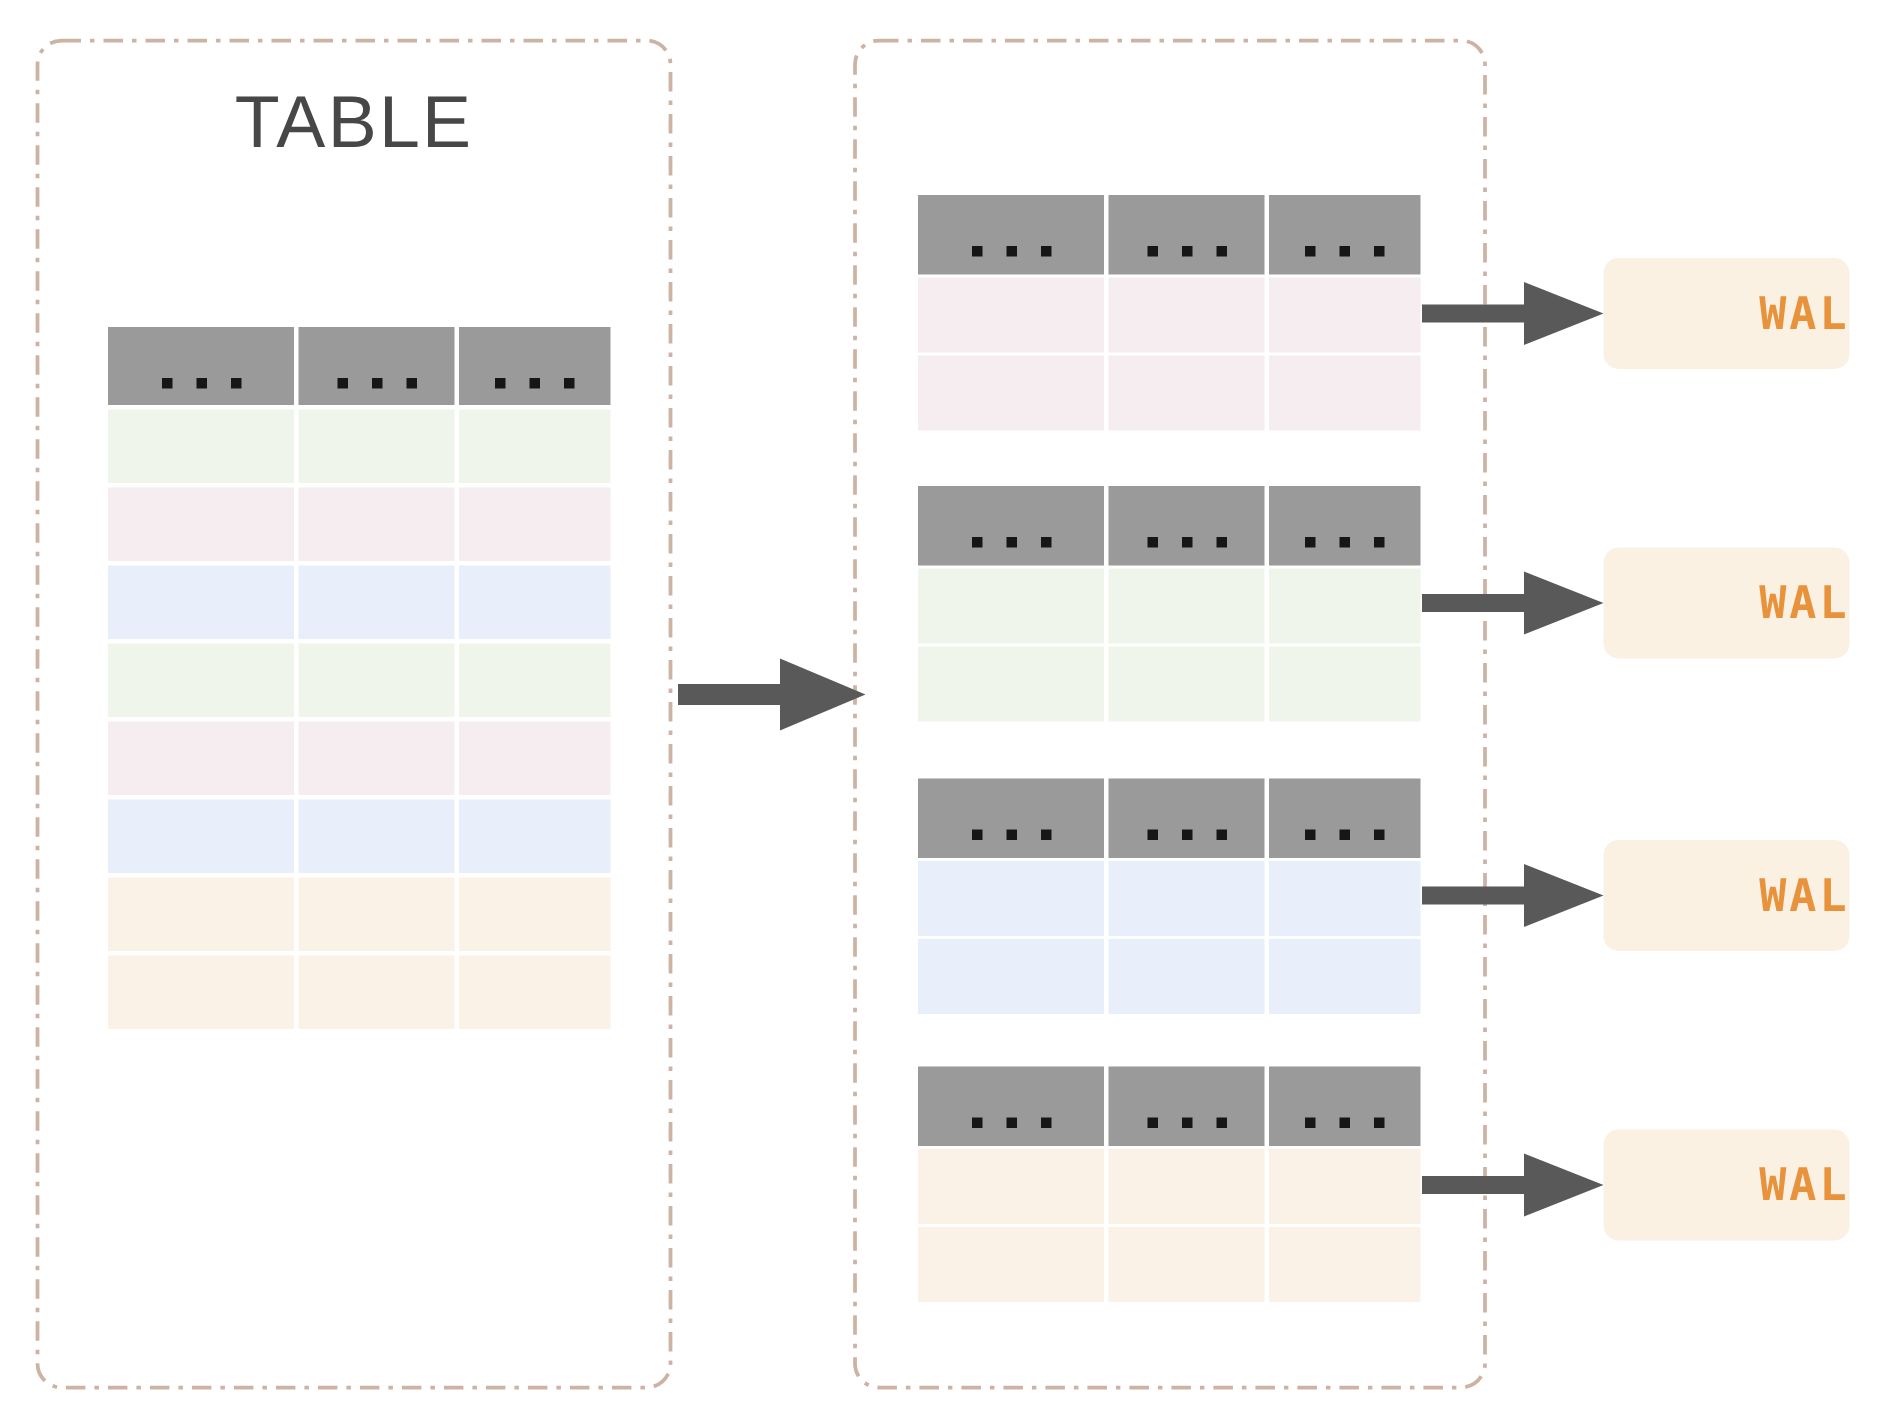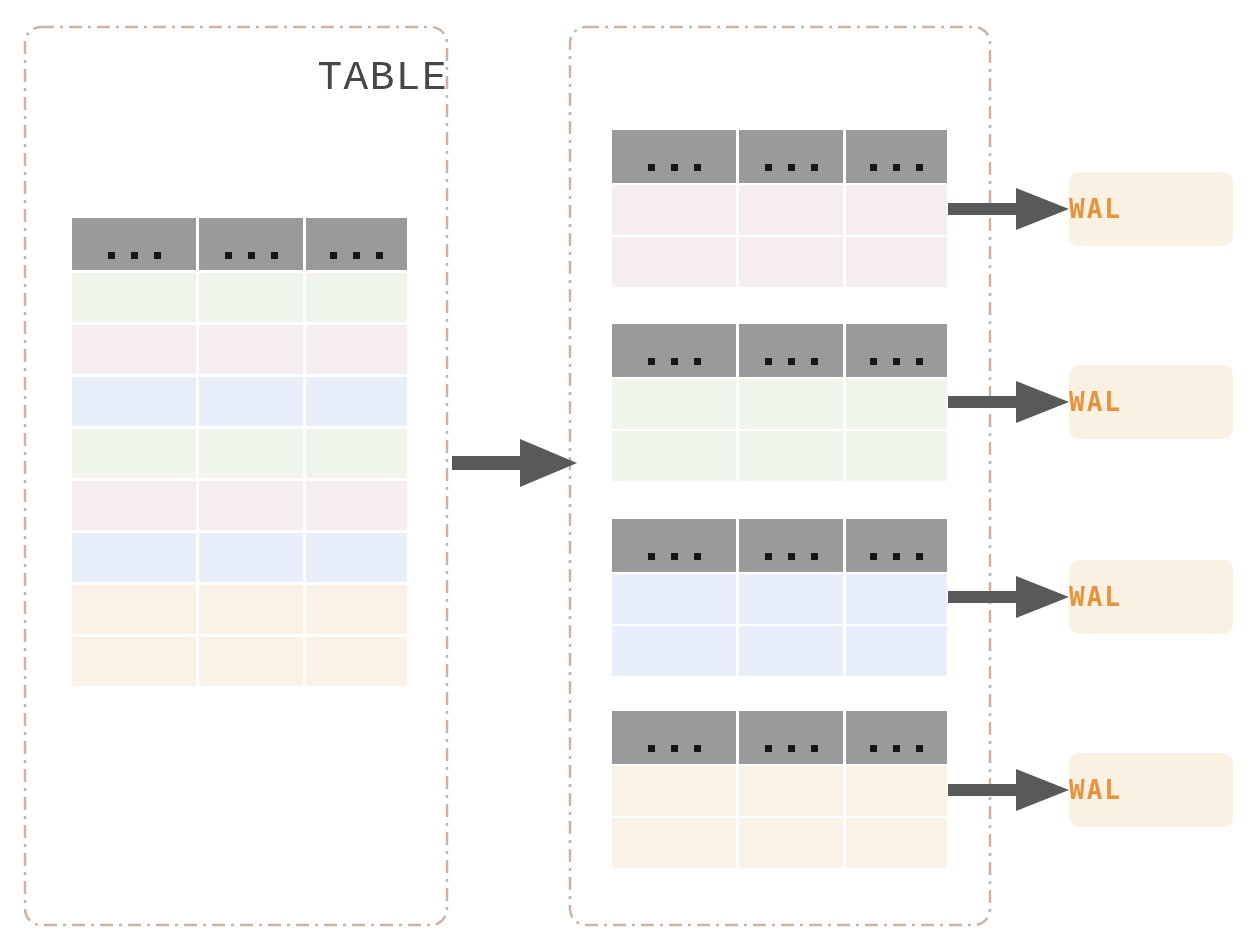--- a/index.html
+++ b/index.html
@@ -6,27 +6,26 @@
   #canvas{
     position:relative;
     width:1258px;height:952px;
     background:#ffffff;
     font-family:"Liberation Sans", sans-serif;
     overflow:hidden;
   }
   #connectors{position:absolute;left:0;top:0;}
   .panel-title{
     position:absolute;
-    text-align:right;
-    font-size:41px;
+    text-align:center;
+    font-size:49px;
     line-height:1;
     color:var(--title-text,#474747);
     letter-spacing:1.5px;
     user-select:none;
-    font-family:Liberation Mono, monospace;
   }
   #left-title{left:24px;width:424px;top:58px;}
   #right-title{left:570px;width:420px;top:58px;}
   .dtable{
     position:absolute;
     display:grid;
     grid-template-columns:124px 104px 101px;
   }
   #main-table{left:72px;top:218px;gap:3px 3px;grid-template-rows:52px repeat(8,49px);}
   .tablet{left:612px;gap:2px 3px;grid-template-rows:53px 50px 50px;}
@@ -35,23 +34,23 @@
     background:var(--header-gray,#9a9a9a);
     display:flex;align-items:center;justify-content:center;
     padding-top:22px;box-sizing:border-box;
   }
   .dots{display:flex;gap:16px;}
   .dot{width:7px;height:7px;background:#161616;display:block;}
   .wal{
     position:absolute;left:1069px;width:164px;height:74px;
     background:var(--wal-bg,#faf1e3);
     border-radius:10px;
-    display:flex;align-items:center;justify-content:flex-start;
+    display:flex;align-items:center;justify-content:flex-end;
     font-family:"DejaVu Sans Mono", monospace;
-    font-weight:bold;font-size:26px;letter-spacing:2px;
+    font-weight:bold;font-size:30px;letter-spacing:2px;
     color:var(--wal-text,#e8923c);
     user-select:none;
   }
 </style>
 </head>
 <body>
 
 <div id="canvas" style="--header-gray: #9a9a9a; --green: #f0f5eb; --pink: #f5edef; --blue: #e8eefa; --orange: #faf2e6; --wal-bg: #faf1e3; --wal-text: #e8923c; --arrow: #595959; --panel-border: #ccb3a3; --title-text: #474747;">
 
   <svg id="connectors" width="1258" height="952" viewBox="0 0 1258 952">

